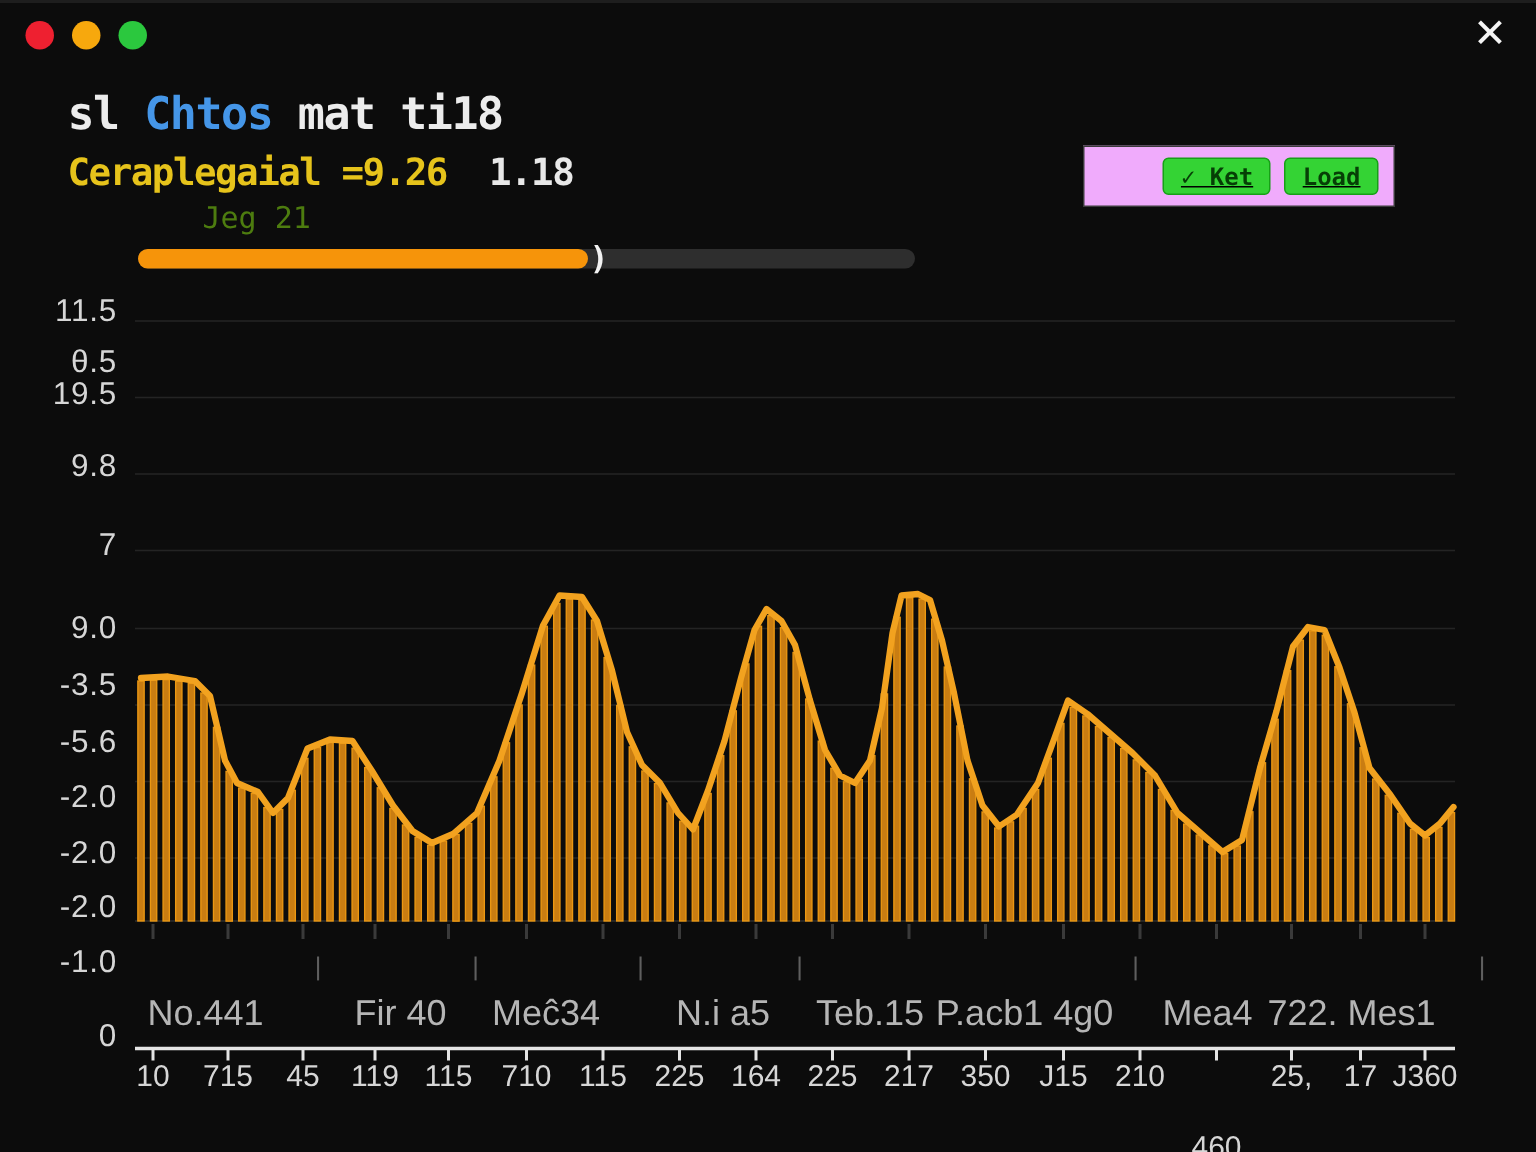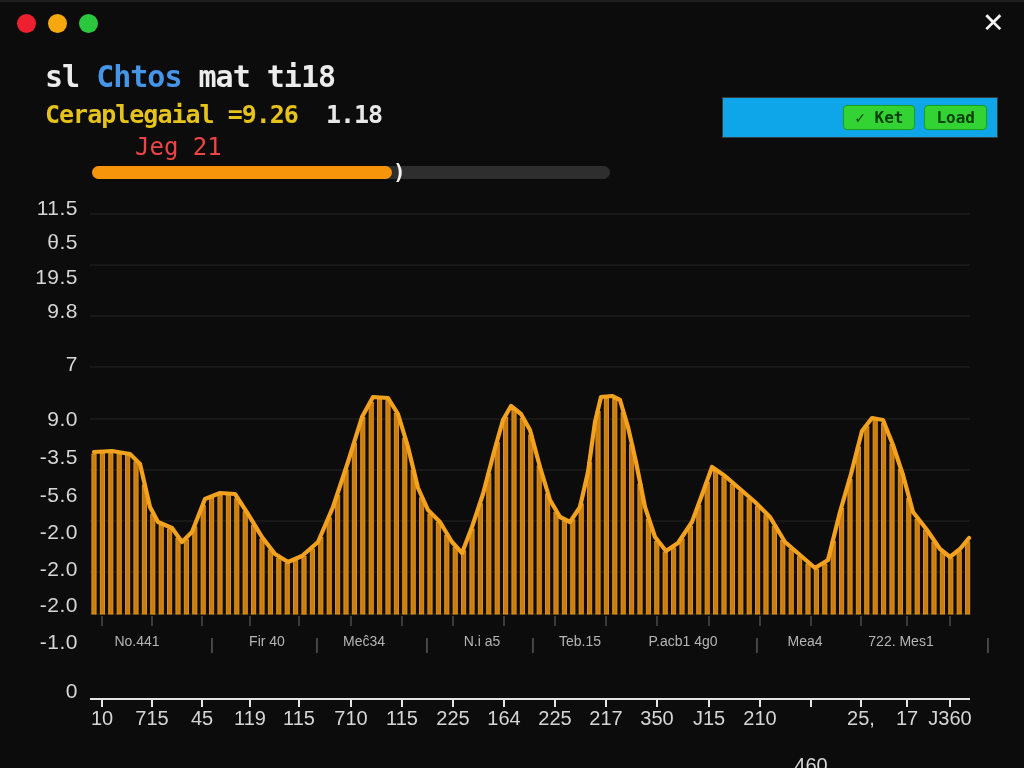--- a/index.html
+++ b/index.html
@@ -18,56 +18,56 @@
     font-size:27px;font-weight:bold;font-family:"DejaVu Sans",sans-serif;
     cursor:default;line-height:30px;
   }
   
   .header{position:absolute;left:45px;top:57px;font-family:"DejaVu Sans Mono",monospace;}
   .t1{font-size:30px;font-weight:bold;color:#ececec;letter-spacing:-1px;white-space:pre;}
   .t1 .blue{color:#4596e8;}
   .t2{margin-top:6px;font-size:25px;font-weight:bold;letter-spacing:-1px;white-space:pre;}
   .t2 .yellow{color:#e6c31b;}
   .t2 .white2{color:#e8e8e8;margin-left:28px;margin-top:24px;}
-  .t3{margin-top:4px;margin-left:90px;font-size:24px;color:#ef4444;}
+  .t3{margin-top:4px;margin-left:90px;font-size:20px;color:#4d7c0f;}
   
   .progress-track{
     position:absolute;left:92px;top:164px;width:518px;height:13px;
     background:#2e2e2e;border-radius:7px;
   }
   .progress-fill{height:13px;background:#f6940a;border-radius:7px;}
   .progress-glyph{
     position:absolute;left:393px;top:158px;color:#f2f2f2;
     font-size:21px;font-weight:bold;font-family:"DejaVu Sans Mono",monospace;
   }
   
   .actions{
-    position:absolute;left:722px;top:95px;width:276px;height:41px;
-    border:1px solid #3b3b3b;background:#0ea5e9;box-sizing:border-box;
-    display:flex;align-items:center;justify-content:flex-end;gap:9px;padding-right:10px;
+    position:absolute;left:722px;top:95px;width:208px;height:41px;
+    border:1px solid #3b3b3b;background:#f0abfc;box-sizing:border-box;
+    display:flex;align-items:center;justify-content:flex-end;gap:9px;padding-right:10px;text-decoration:underline;
   }
   .btn{
     background:#34d334;color:#063f06;border:1px solid #17a017;border-radius:4px;
     font-family:"DejaVu Sans Mono",monospace;font-weight:bold;font-size:16px;
     padding:2px 11px;height:25px;line-height:19px;cursor:pointer;
   }
   
   #chart{position:absolute;left:0;top:0;width:1024px;height:768px;}
   #chart svg{position:absolute;left:0;top:0;}
   .ylabel{
     position:absolute;left:0;width:78px;text-align:right;
     font-size:21px;color:#d6d6d6;letter-spacing:0.5px;
   }
   .xnum{
     position:absolute;transform:translateX(-50%);top:705px;
     font-size:20px;color:#d6d6d6;white-space:nowrap;
   }
   .glabel{
-    position:absolute;transform:translateX(-50%);top:631px;
-    font-size:14px;color:#b5b5b5;white-space:nowrap;text-align:right;
+    position:absolute;transform:translateX(-50%);top:660px;
+    font-size:24px;color:#b5b5b5;white-space:nowrap;text-align:right;
   }
   .gsep{
     position:absolute;transform:translateX(-50%);top:633px;
     font-size:17px;color:#5f5f5f;
   }
 </style>
 </head>
 <body>
 
 <div class="win">
@@ -245,21 +245,21 @@
         <line x1="811" y1="614" x2="811" y2="624" stroke="#3a3a3a" stroke-width="2"></line>
         <line x1="861" y1="697" x2="861" y2="705" stroke="#e5e5e5" stroke-width="2"></line>
         <line x1="861" y1="614" x2="861" y2="624" stroke="#3a3a3a" stroke-width="2"></line>
         <line x1="907" y1="697" x2="907" y2="705" stroke="#e5e5e5" stroke-width="2"></line>
         <line x1="907" y1="614" x2="907" y2="624" stroke="#3a3a3a" stroke-width="2"></line>
         <line x1="950" y1="697" x2="950" y2="705" stroke="#e5e5e5" stroke-width="2"></line>
         <line x1="950" y1="614" x2="950" y2="624" stroke="#3a3a3a" stroke-width="2"></line>
       </svg>
       <span class="ylabel" style="top: 194px;">11.5</span>
       <span class="ylabel" style="top: 228px;">θ.5</span>
-      <span class="ylabel" style="top: 263px;">19.5</span>
+      <span class="ylabel" style="top: 249px;">19.5</span>
       <span class="ylabel" style="top: 297px;">9.8</span>
       <span class="ylabel" style="top: 350px;">7</span>
       <span class="ylabel" style="top: 405px;">9.0</span>
       <span class="ylabel" style="top: 443px;">-3.5</span>
       <span class="ylabel" style="top: 481px;">-5.6</span>
       <span class="ylabel" style="top: 518px;">-2.0</span>
       <span class="ylabel" style="top: 555px;">-2.0</span>
       <span class="ylabel" style="top: 591px;">-2.0</span>
       <span class="ylabel" style="top: 628px;">-1.0</span>
       <span class="ylabel" style="top: 677px;">0</span>

